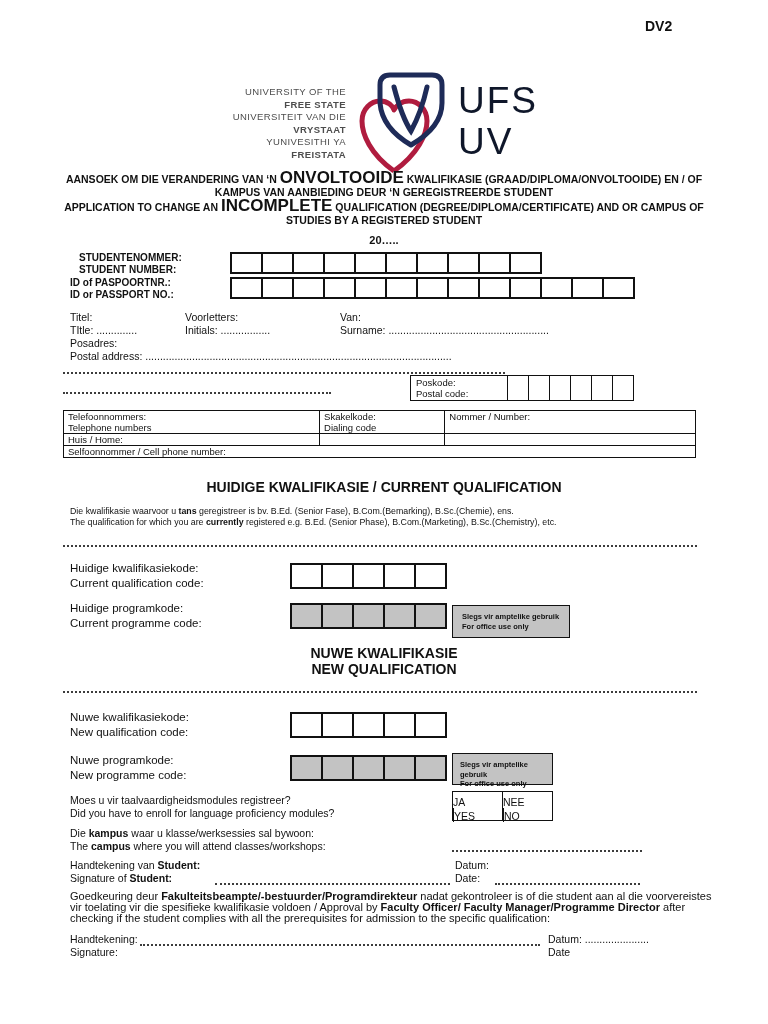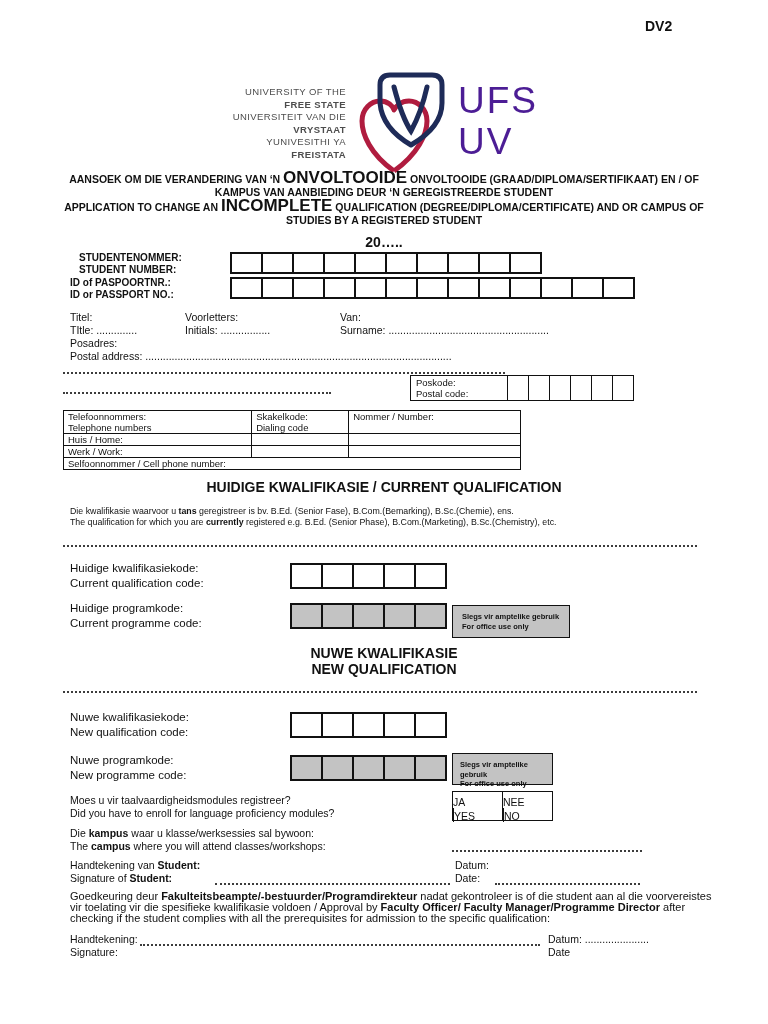--- a/index.html
+++ b/index.html
@@ -6,46 +6,46 @@
   body{width:768px;height:1024px;background:#ffffff;position:relative;
        font-family:"Liberation Sans","DejaVu Sans",sans-serif;color:#111;}
   .abs{position:absolute;}
   .b{font-weight:bold;}
   .clip{white-space:nowrap;overflow:hidden;}
   
   .dv2{left:645px;top:18px;font-size:14px;font-weight:bold;}
   .wordmark{left:150px;top:86px;width:196px;text-align:right;font-size:9.5px;
             line-height:12.5px;color:#4d4d4d;letter-spacing:.4px;}
   .wordmark .wb{font-weight:bold;}
-  .acronym{left:458px;top:80px;font-size:37px;line-height:41px;color:#4c1d95;
+  .acronym{left:458px;top:80px;font-size:37px;line-height:41px;color:#0f172a;
            letter-spacing:2px;}
   
   .titleblk{left:34px;top:171px;width:700px;text-align:center;font-weight:bold;}
   .t-line{font-size:10.5px;line-height:13px;white-space:nowrap;}
   .t-big{font-size:17px;}
-  .t-year{font-size:14px;margin-top:7px;}
+  .t-year{font-size:11px;margin-top:7px;}
   
   .cells{display:flex;}
   .cell{width:33px;height:22px;border:2px solid #111;background:#fff;box-sizing:border-box;}
   .cell + .cell{margin-left:-2px;}
   .codecell{height:26px;}
   .graycell{background:#c3c3c3;}
   .lbl2{font-size:10px;line-height:11.5px;font-weight:bold;}
   .lbl{font-size:10.5px;line-height:13px;}
   .codelbl{font-size:11.5px;line-height:15px;}
   
   .dotline{border-bottom:2px dotted #3c3c3c;height:0;}
   
   .poskode{left:410px;top:375px;width:224px;height:26px;border:1.5px solid #111;
            box-sizing:border-box;display:flex;}
   .poskode .plbl{width:100px;padding:1px 0 0 5px;font-size:9.5px;line-height:11px;}
   .pcells{display:flex;}
   .pcell{width:21px;height:100%;border-left:1px solid #111;box-sizing:border-box;}
   
-  .phones{left:63px;top:410px;width:458px;border-collapse:collapse;
+  .phones{left:63px;top:410px;width:633px;border-collapse:collapse;
           font-size:9.5px;line-height:11px;}
   .phones td{border:1px solid #111;padding:0 0 0 4px;vertical-align:top;}
   .phones .c1{width:230px;} .phones .c2{width:110px;} .phones .c3{width:225px;}
   
   .sechead{left:34px;width:700px;text-align:center;font-size:14px;
            line-height:16px;font-weight:bold;}
   .note{font-size:8.8px;line-height:10.6px;}
   .office{background:#c3c3c3;border:1.5px solid #111;box-sizing:border-box;
           font-size:7.5px;line-height:9.5px;font-weight:bold;padding:6px 0 16px 9px;}
   
@@ -74,21 +74,21 @@
   <path d="M38 5 H80 Q90 5 90 15 V33 Q90 57 59 75 Q30 58 28 33 V15 Q28 5 38 5 Z" fill="none" stroke="#1e2b58" stroke-width="5" stroke-linejoin="round"></path>
   <path d="M42 17 C48 40 53 52 59 61 C65 50 71 35 75 17" fill="none" stroke="#1e2b58" stroke-width="5" stroke-linecap="round"></path>
 </svg>
 
 <div class="abs acronym">
   <div>UFS</div>
   <div>UV</div>
 </div>
 
 <div class="abs titleblk">
-  <div class="t-line"><span>AANSOEK OM DIE VERANDERING VAN ‘N </span><span class="t-big">ONVOLTOOIDE</span><span> ONVOLTOOIDE (GRAAD/DIPLOMA/SERTIFIKAAT) EN / OF</span></div>
+  <div class="t-line"><span>AANSOEK OM DIE VERANDERING VAN ‘N </span><span class="t-big">ONVOLTOOIDE</span><span> KWALIFIKASIE (GRAAD/DIPLOMA/ONVOLTOOIDE) EN / OF</span></div>
   <div class="t-line">KAMPUS VAN AANBIEDING DEUR ‘N GEREGISTREERDE STUDENT</div>
   <div class="t-line"><span>APPLICATION TO CHANGE AN </span><span class="t-big">INCOMPLETE</span><span> QUALIFICATION (DEGREE/DIPLOMA/CERTIFICATE) AND OR CAMPUS OF</span></div>
   <div class="t-line">STUDIES BY A REGISTERED STUDENT</div>
   <div class="t-year">20…..</div>
 </div>
 
 <div class="abs lbl2" style="left:79px;top:252px;">
   <div>STUDENTENOMMER:</div>
   <div>STUDENT NUMBER:</div>
 </div>
@@ -173,25 +173,20 @@
       <div>Dialing code</div>
     </td>
     <td class="c3">Nommer / Number:</td>
   </tr>
   <tr>
     <td>Huis / Home:</td>
     <td>&nbsp;</td>
     <td>&nbsp;</td>
   </tr>
   <tr>
-    <td>Werk / Work:</td>
-    <td>&nbsp;</td>
-    <td>&nbsp;</td>
-  </tr>
-  <tr>
     <td colspan="3">Selfoonnommer / Cell phone number:</td>
   </tr>
 </tbody>
   </table>
 
 <div class="abs sechead" style="top:479px;">HUIDIGE KWALIFIKASIE / CURRENT QUALIFICATION</div>
 
 <div class="abs note" style="left:70px;top:506px;width:630px;">
   <div><span>Die kwalifikasie waarvoor u </span><span class="b">tans</span><span> geregistreer is bv. B.Ed. (Senior Fase), B.Com.(Bemarking), B.Sc.(Chemie), ens.</span></div>
   <div><span>The qualification for which you are </span><span class="b">currently</span><span> registered e.g. B.Ed. (Senior Phase), B.Com.(Marketing), B.Sc.(Chemistry), etc.</span></div>

